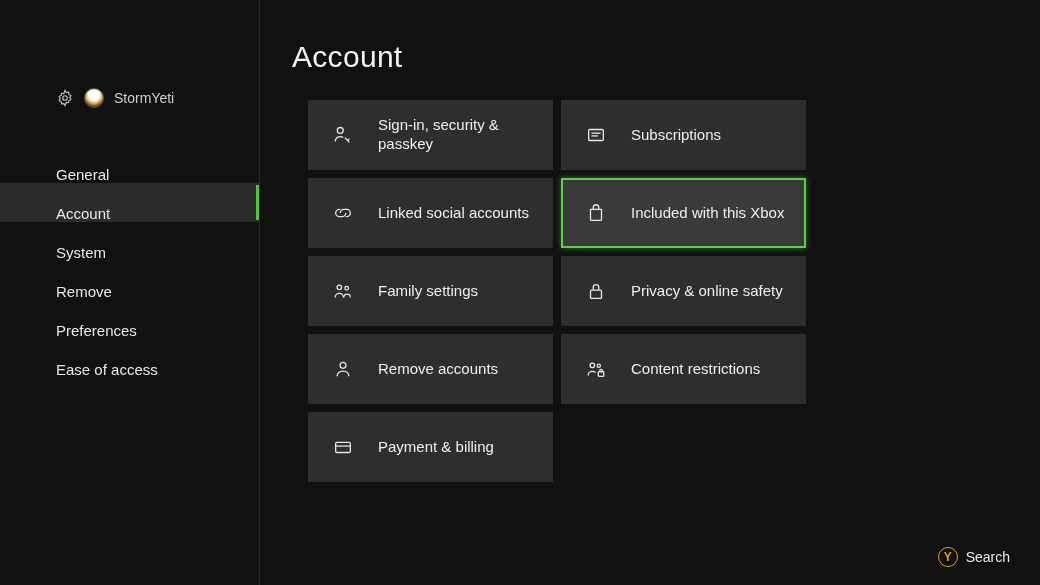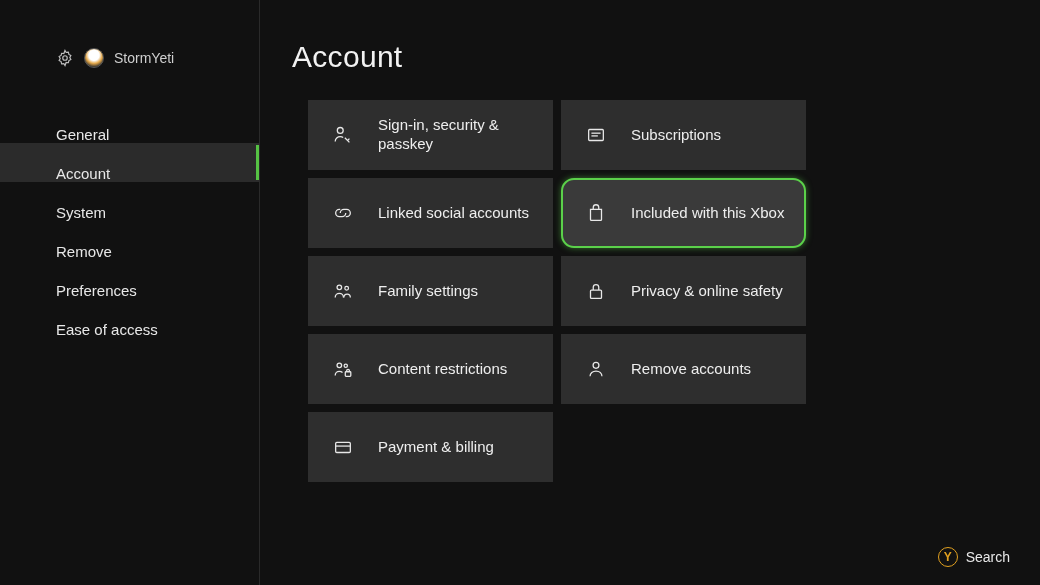--- a/index.html
+++ b/index.html
@@ -23,20 +23,21 @@
       width: 260px;
       height: 100%;
       border-right: 1px solid #2a2a2a;
       padding-top: 48px;
     }
     .profile-row {
       display: flex;
       align-items: center;
       gap: 10px;
       padding: 0 56px 30px 56px;
+      margin-top: 40px;
     }
     .gear-icon svg {
       width: 18px;
       height: 18px;
       display: block;
     }
     .avatar {
       width: 20px;
       height: 20px;
       border-radius: 50%;
@@ -99,21 +100,21 @@
       align-items: center;
       padding-left: 22px;
       gap: 24px;
       cursor: pointer;
       position: relative;
       border: 2px solid transparent;
     }
     .tile.focused {
       background: #3a3a3a;
       border: 2px solid #5bd14a;
-      border-radius: 13px;
+      border-radius: 0;
       box-shadow: 0 0 6px rgba(91,209,74,0.5);
     }
     .tile-icon {
       width: 22px;
       height: 22px;
       display: flex;
       align-items: center;
       justify-content: center;
       flex-shrink: 0;
     }
@@ -253,43 +254,43 @@
             <rect x="6" y="11" width="12" height="9" rx="1"></rect>
             <path d="M9 11V8a3 3 0 0 1 6 0v3"></path>
           </svg>
       </span>
       <span class="tile-label">Privacy &amp; online safety</span>
     </div>
 
     <div class="tile">
       <span class="tile-icon">
         <svg viewBox="0 0 24 24">
+            <circle cx="12" cy="8" r="3.2"></circle>
+            <path d="M5.5 20c0-3.5 2.9-5.8 6.5-5.8s6.5 2.3 6.5 5.8"></path>
+          </svg>
+      </span>
+      <span class="tile-label">Remove accounts</span>
+    </div>
+
+    <div class="tile">
+      <span class="tile-icon">
+        <svg viewBox="0 0 24 24">
             <circle cx="8" cy="8" r="2.5"></circle>
             <circle cx="15" cy="8.5" r="1.8"></circle>
             <path d="M3.5 19c0-2.7 2-4.5 4.5-4.5 1.4 0 2.6 0.5 3.5 1.3"></path>
             <rect x="14.5" y="15" width="6" height="5" rx="0.8"></rect>
             <path d="M16 15v-1.2a1.5 1.5 0 0 1 3 0V15"></path>
           </svg>
       </span>
       <span class="tile-label">Content restrictions</span>
     </div>
 
     <div class="tile">
       <span class="tile-icon">
         <svg viewBox="0 0 24 24">
-            <circle cx="12" cy="8" r="3.2"></circle>
-            <path d="M5.5 20c0-3.5 2.9-5.8 6.5-5.8s6.5 2.3 6.5 5.8"></path>
-          </svg>
-      </span>
-      <span class="tile-label">Remove accounts</span>
-    </div>
-
-    <div class="tile">
-      <span class="tile-icon">
-        <svg viewBox="0 0 24 24">
             <rect x="4" y="7" width="16" height="11" rx="1.2"></rect>
             <line x1="4" y1="11" x2="20" y2="11"></line>
           </svg>
       </span>
       <span class="tile-label">Payment &amp; billing</span>
     </div>
 
   </div>
 </div>
 

